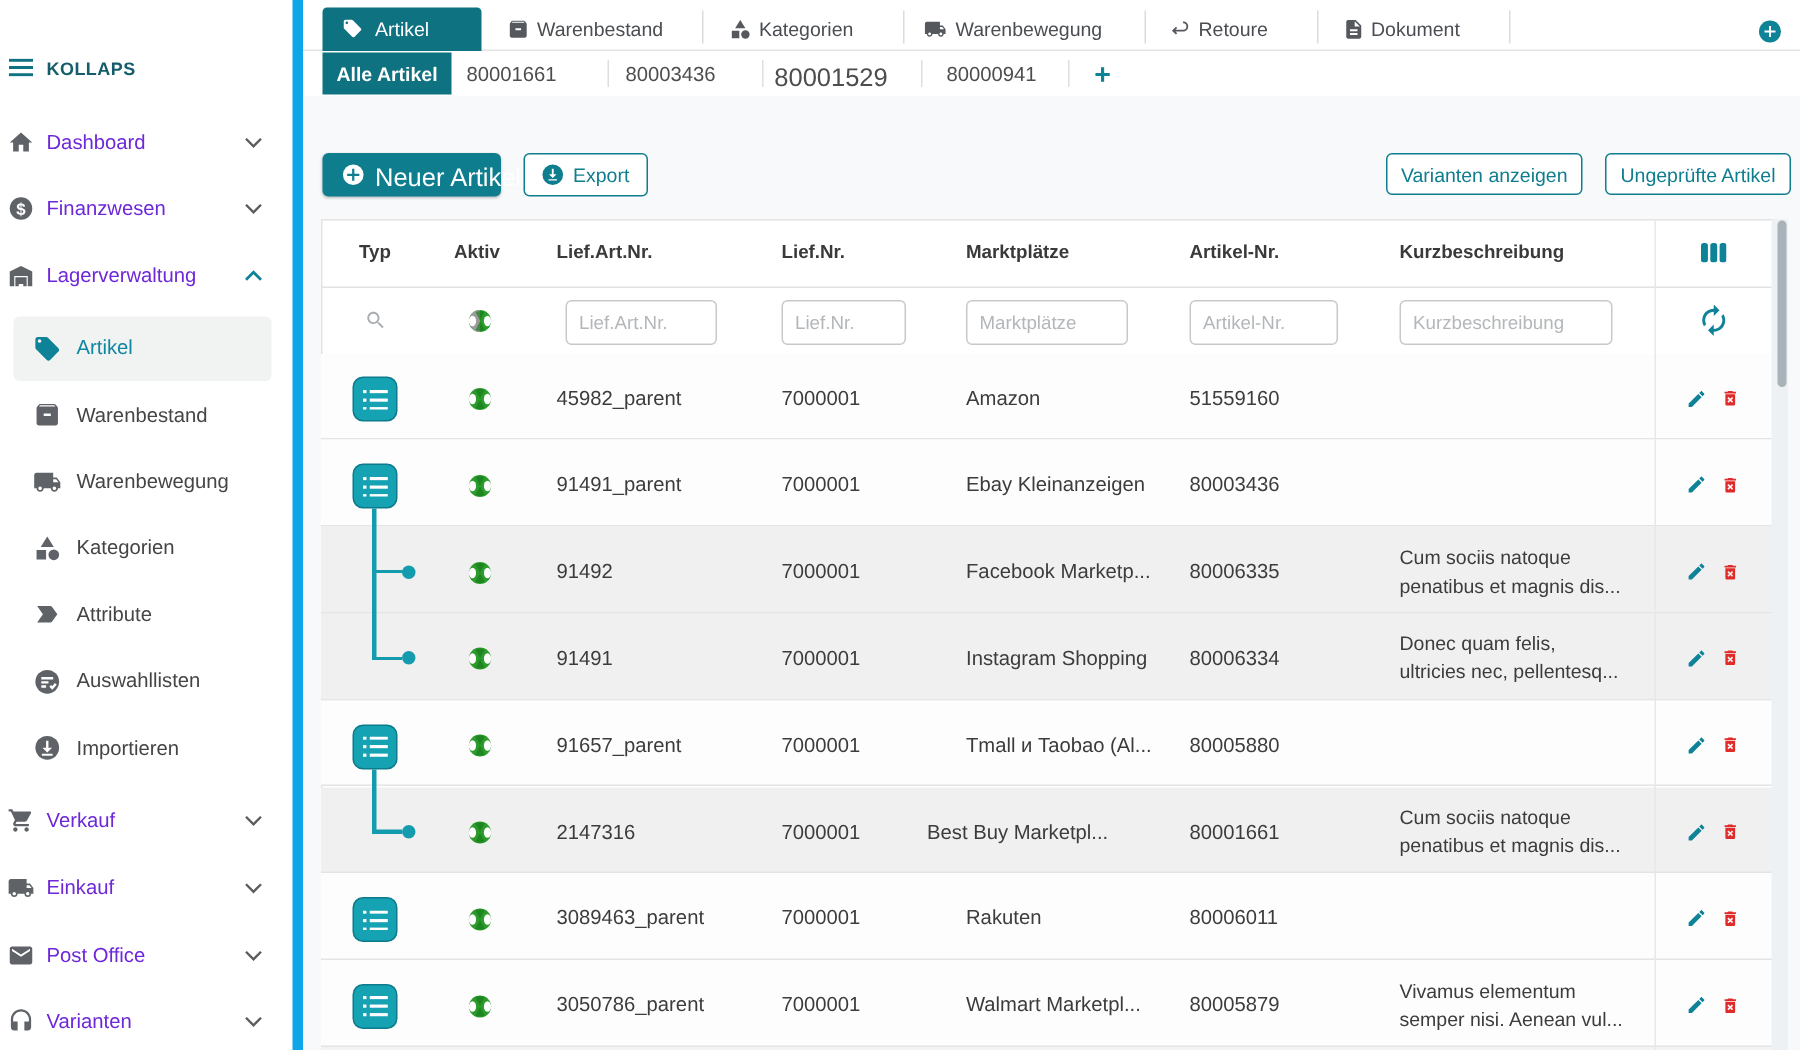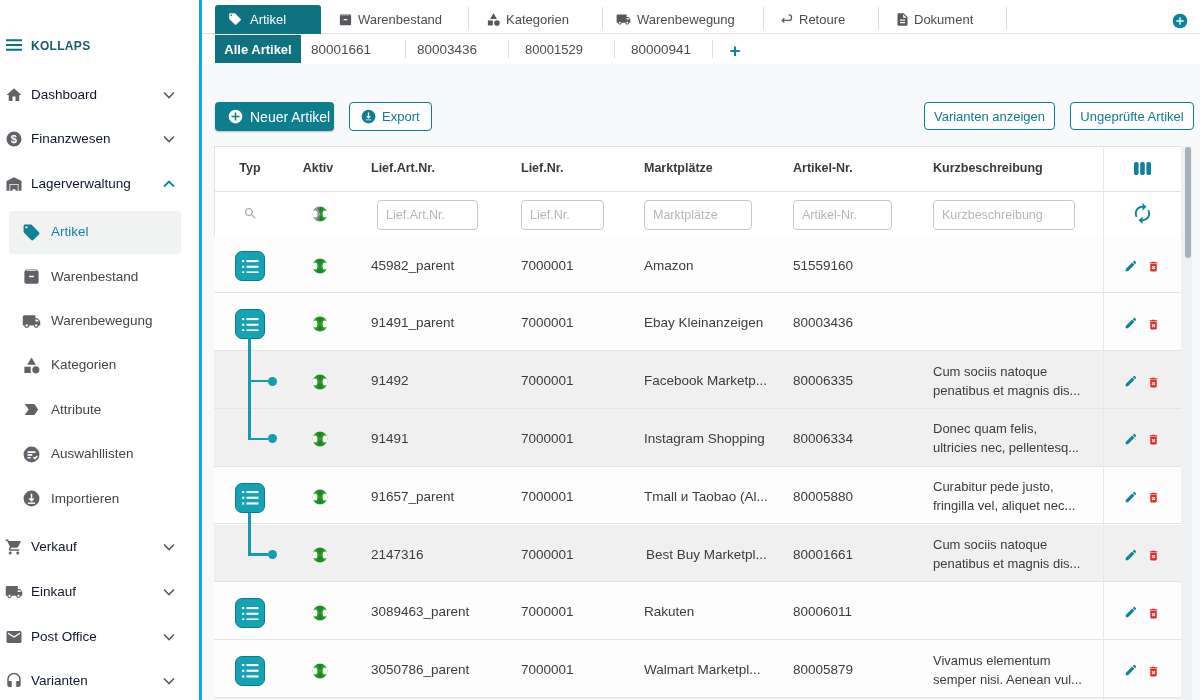--- a/index.html
+++ b/index.html
@@ -1,18 +1,18 @@
 <!DOCTYPE html>
 <html><head><meta charset="utf-8"><style>
 * { margin:0; padding:0; box-sizing:border-box; }
 html,body { width:1200px; height:700px; overflow:hidden; }
 body { font-family:"Liberation Sans", sans-serif; background:#f8f9fa; position:relative; }
 .abs { position:absolute; }
-#sidebar { position:absolute; left:0; top:0; width:202px; height:700px; background:#fff; border-right:3px solid #0ea5e9; }
-.smt { font-size:13.5px; color:#0f172a; }
+#sidebar { position:absolute; left:0; top:0; width:202px; height:700px; background:#fff; border-right:7px solid #0ea5e9; }
+.smt { font-size:13.5px; color:#6d28d9; }
 .tabtx { font-size:13px; font-weight:500; }
 .hdt { font-size:12.5px; font-weight:bold; color:#3a3a3a; }
 .bdt { font-size:13.5px; color:#3c3c3c; }
 .dsc { font-size:13px; line-height:19px; color:#3c3c3c; }
 </style></head><body>
 <div id="sidebar">
     <svg class="abs" style="left:6px;top:38.5px" width="16" height="12" viewBox="0 0 16 12">
 <path stroke="#0f7280" stroke-width="2" d="M0 1.2h16M0 6h16M0 10.8h16"></path>
     </svg>
     <div class="abs" style="left:31px;top:39px;font-size:12px;font-weight:bold;letter-spacing:0.3px;color:#165d6b">KOLLAPS</div>
@@ -140,33 +140,33 @@
 <div class="abs" style="left:1006px;top:7px;width:1px;height:22px;background:#dcdcdc"></div>
 <svg class="abs" style="left:1172px;top:13px" width="16" height="16" viewBox="0 0 24 24">
 <circle cx="12" cy="12" r="11" fill="#0e8296"></circle>
     <path fill="#fff" d="M11 6.5h2V11h4.5v2H13v4.5h-2V13H6.5v-2H11z"></path>
   </svg>
 <div class="abs" style="left:202px;top:34px;width:998px;height:30px;background:#fff"></div>
 <div class="abs" style="left:215px;top:35px;width:86px;height:28px;background:#0f7280"></div>
 <div class="abs" style="left:258px;top:42px;transform:translateX(-50%);font-size:13px;font-weight:bold;color:#fff">Alle Artikel</div>
 <div class="abs" style="left:341px;top:42px;transform:translateX(-50%);font-size:13.5px;font-weight:500;color:#4d4d4d">80001661</div>
 <div class="abs" style="left:447px;top:42px;transform:translateX(-50%);font-size:13.5px;font-weight:500;color:#4d4d4d">80003436</div>
-<div class="abs" style="left:554px;top:42px;transform:translateX(-50%);font-size:13px;font-weight:500;color:#4d4d4d">80001529</div>
+<div class="abs" style="left:554px;top:42px;transform:translateX(-50%);font-size:17px;font-weight:500;color:#4d4d4d">80001529</div>
 <div class="abs" style="left:661px;top:42px;transform:translateX(-50%);font-size:13.5px;font-weight:500;color:#4d4d4d">80000941</div>
 <div class="abs" style="left:405px;top:40px;width:1px;height:18px;background:#dedede"></div>
 <div class="abs" style="left:508px;top:40px;width:1px;height:18px;background:#dedede"></div>
 <div class="abs" style="left:614px;top:40px;width:1px;height:18px;background:#dedede"></div>
 <div class="abs" style="left:712px;top:40px;width:1px;height:18px;background:#dedede"></div>
 <div class="abs" style="left:735px;top:40px;transform:translateX(-50%);font-size:19px;font-weight:bold;color:#0e8296">+</div>
 <div class="abs" style="left:215px;top:102px;width:119px;height:29px;background:#0e7d8e;border-radius:4px;box-shadow:0 1px 2px rgba(0,0,0,.25)"></div>
 <svg class="abs" style="left:228px;top:109px" width="15" height="15" viewBox="0 0 24 24">
 <circle cx="12" cy="12" r="11" fill="#fff"></circle>
     <path fill="#0e7d8e" d="M10.8 5.5h2.4V10.8H18.5v2.4h-5.3V18.5h-2.4v-5.3H5.5v-2.4h5.3z"></path>
   </svg>
-<div class="abs" style="left:250px;top:109px;font-size:14px;font-weight:500;color:#fff">Neuer Artikel</div>
+<div class="abs" style="left:250px;top:109px;font-size:17px;font-weight:500;color:#fff">Neuer Artikel</div>
 <div class="abs" style="left:349px;top:102px;width:83px;height:29px;background:#fff;border:1px solid #0e7d8e;border-radius:4px"></div>
 <svg class="abs" style="left:361px;top:109px" width="15" height="15" viewBox="0 0 24 24">
     <circle cx="12" cy="12" r="11" fill="#0e7d8e"></circle>
     <path fill="#fff" d="M11 5.5h2v6h3l-4 4-4-4h3z"></path>
     <path fill="#fff" d="M7.5 16.8h9V18h-9z"></path>
   </svg>
 <div class="abs" style="left:382px;top:109px;font-size:13px;font-weight:500;color:#0e7d8e">Export</div>
 <div class="abs" style="left:924px;top:102px;width:131px;height:28px;background:#fff;border:1px solid #0e7d8e;border-radius:4px;display:flex;align-items:center;justify-content:center;font-size:13px;font-weight:500;color:#0e7d8e">Varianten anzeigen</div>
 <div class="abs" style="left:1070px;top:102px;width:124px;height:28px;background:#fff;border:1px solid #0e7d8e;border-radius:4px;display:flex;align-items:center;justify-content:center;font-size:13px;font-weight:500;color:#0e7d8e">Ungeprüfte Artikel</div>
 <div class="abs" style="left:214px;top:146px;width:978px;height:554px;overflow:hidden">
@@ -316,38 +316,37 @@
 <circle cx="8" cy="8" r="7.4" fill="#2b9b2b"></circle>
 <path d="M8 8.4L5 14a7.4 7.4 0 0 0 6 0Z" fill="#17791a" opacity=".65"></path>
 <path d="M8 7.6L5 2a7.4 7.4 0 0 1 6 0Z" fill="#17791a" opacity=".65"></path>
 <ellipse cx="3" cy="8" rx="2.4" ry="3.5" fill="#fff"></ellipse>
 <ellipse cx="13" cy="8" rx="2.4" ry="3.5" fill="#fff"></ellipse>
 </svg>
     <div class="abs bdt" style="left:157px;top:342.7px">91657_parent</div>
     <div class="abs bdt" style="left:307px;top:342.7px">7000001</div>
     <div class="abs bdt" style="left:430px;top:342.7px">Tmall и Taobao (Al...</div>
     <div class="abs bdt" style="left:579px;top:342.7px">80005880</div>
-    <div class="abs dsc" style="left:719px;top:331.2px">Curabitur pede justo,<br>fringilla vel, aliquet nec...</div>
     <div class="abs" style="left:910px;top:343.7px"><svg width="14" height="14" viewBox="0 0 24 24">
         <path fill="#0e8296" d="M3 17.25V21h3.75L17.81 9.94l-3.75-3.75L3 17.25zM20.71 7.04c.39-.39.39-1.02 0-1.41l-2.34-2.34c-.39-.39-1.02-.39-1.41 0l-1.83 1.83 3.75 3.75 1.83-1.83z"></path>
       </svg></div>
     <div class="abs" style="left:933px;top:344.2px"><svg width="13" height="13" viewBox="0 0 24 24">
         <path fill="#e02b2b" d="M6 19c0 1.1.9 2 2 2h8c1.1 0 2-.9 2-2V7H6v12zM8.46 11.88l1.41-1.41L12 12.59l2.12-2.12 1.41 1.41L13.41 14l2.12 2.12-1.41 1.41L12 15.41l-2.12 2.12-1.41-1.41L10.59 14l-2.13-2.12zM15.5 4l-1-1h-5l-1 1H5v2h14V4z"></path>
       </svg></div>
     <div class="abs" style="left:0;top:378.5px;width:978px;height:57.8px;background:#f0f0f0;border-bottom:1px solid #e4e4e4"></div>
     <svg class="abs" style="left:98px;top:401.0px" width="16" height="16" viewBox="0 0 16 16">
 <circle cx="8" cy="8" r="7.4" fill="#2b9b2b"></circle>
 <path d="M8 8.4L5 14a7.4 7.4 0 0 0 6 0Z" fill="#17791a" opacity=".65"></path>
 <path d="M8 7.6L5 2a7.4 7.4 0 0 1 6 0Z" fill="#17791a" opacity=".65"></path>
 <ellipse cx="3" cy="8" rx="2.4" ry="3.5" fill="#fff"></ellipse>
 <ellipse cx="13" cy="8" rx="2.4" ry="3.5" fill="#fff"></ellipse>
 </svg>
     <div class="abs bdt" style="left:157px;top:400.5px">2147316</div>
     <div class="abs bdt" style="left:307px;top:400.5px">7000001</div>
-    <div class="abs bdt" style="left:432px;top:400.5px">Best Buy Marketpl...</div>
+    <div class="abs bdt" style="left:404px;top:400.5px">Best Buy Marketpl...</div>
     <div class="abs bdt" style="left:579px;top:400.5px">80001661</div>
     <div class="abs dsc" style="left:719px;top:389.0px">Cum sociis natoque<br>penatibus et magnis dis...</div>
     <div class="abs" style="left:910px;top:401.5px"><svg width="14" height="14" viewBox="0 0 24 24">
         <path fill="#0e8296" d="M3 17.25V21h3.75L17.81 9.94l-3.75-3.75L3 17.25zM20.71 7.04c.39-.39.39-1.02 0-1.41l-2.34-2.34c-.39-.39-1.02-.39-1.41 0l-1.83 1.83 3.75 3.75 1.83-1.83z"></path>
       </svg></div>
     <div class="abs" style="left:933px;top:402.0px"><svg width="13" height="13" viewBox="0 0 24 24">
         <path fill="#e02b2b" d="M6 19c0 1.1.9 2 2 2h8c1.1 0 2-.9 2-2V7H6v12zM8.46 11.88l1.41-1.41L12 12.59l2.12-2.12 1.41 1.41L13.41 14l2.12 2.12-1.41 1.41L12 15.41l-2.12 2.12-1.41-1.41L10.59 14l-2.13-2.12zM15.5 4l-1-1h-5l-1 1H5v2h14V4z"></path>
       </svg></div>
     <div class="abs" style="left:0;top:436.29999999999995px;width:978px;height:57.8px;background:#fdfdfd;border-bottom:1px solid #e4e4e4"></div>
     <div class="abs" style="left:21px;top:452.09999999999997px;width:30px;height:30px;background:#15a2b3;border:1.5px solid #0d7b8c;border-radius:7px"></div>

